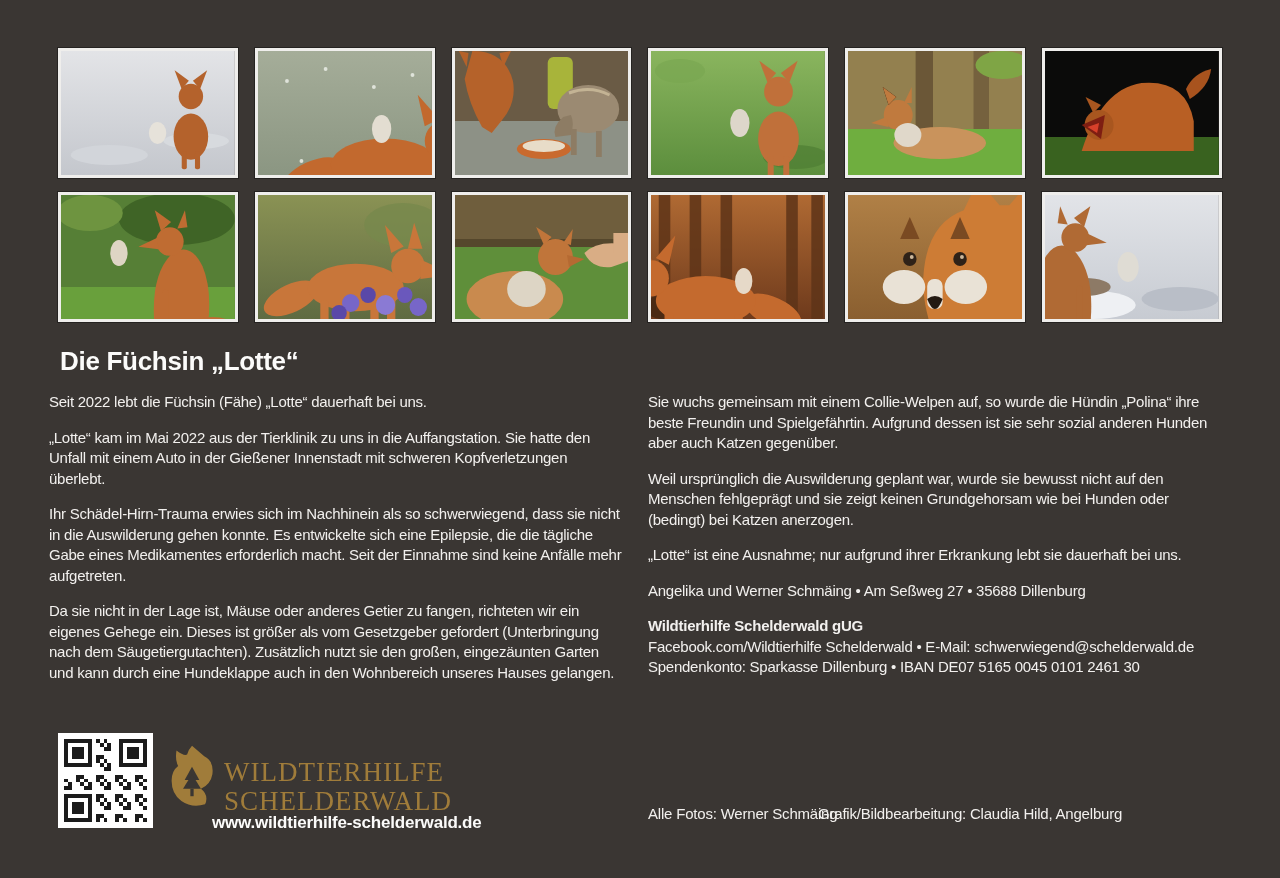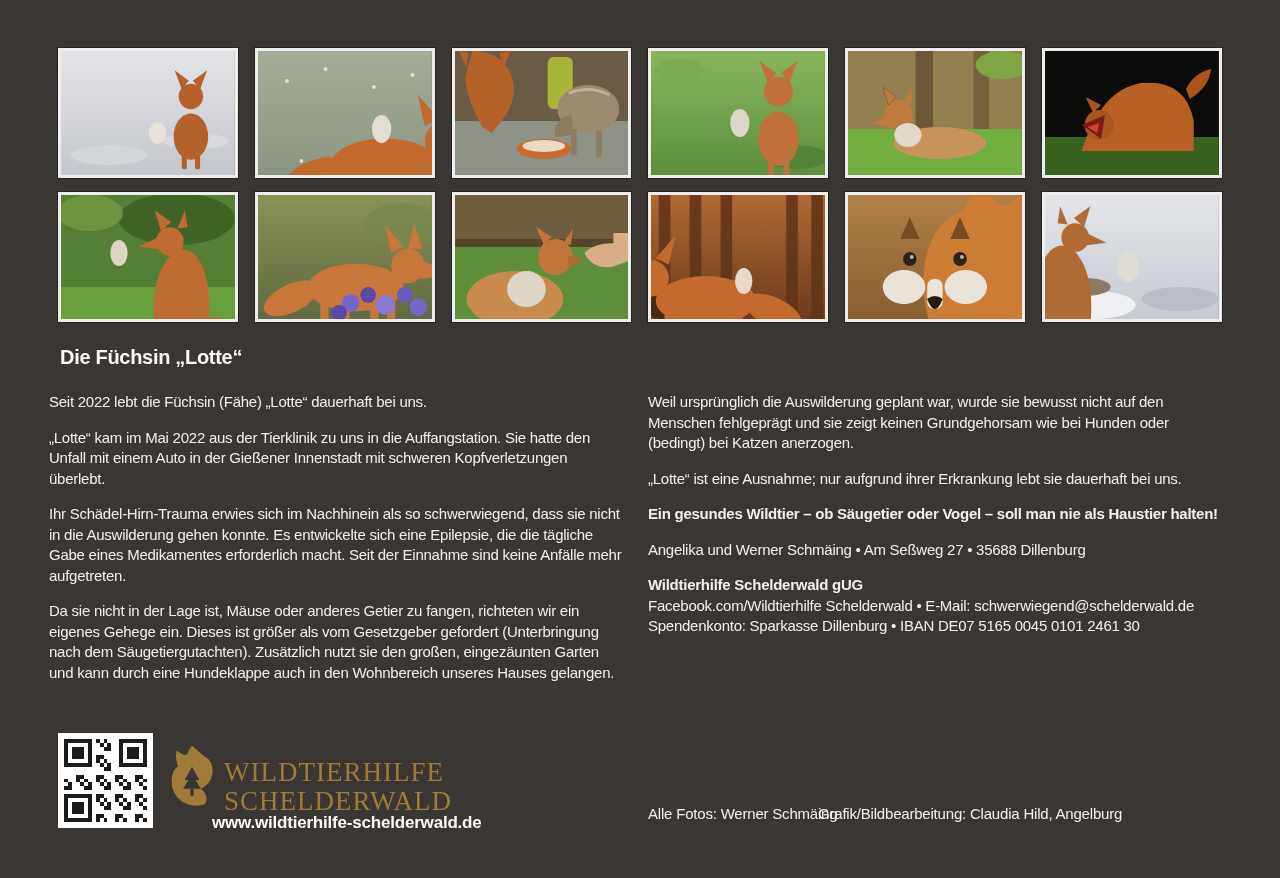--- a/index.html
+++ b/index.html
@@ -14,21 +14,21 @@
     display:grid;grid-template-columns:repeat(6,1fr);gap:14px 17px;
   }
   .photo{
     height:124px;border:3px solid #efeeec;background:#6b6258;
     box-shadow:0 0 0 1px rgba(0,0,0,.35);
   }
   .photo svg{display:block;width:100%;height:100%}
   
   .headline{
     position:absolute;left:60px;top:346px;margin:0;
-    font-size:20px;font-weight:bold;letter-spacing:-.3px;color:#fbfbfa;
+    font-size:26px;font-weight:bold;letter-spacing:-.3px;color:#fbfbfa;
   }
   .col{position:absolute;top:392px;width:575px;font-size:15px;line-height:20.5px;letter-spacing:-.25px}
   .col-left{left:49px}
   .col-right{left:648px}
   .col p{margin:0 0 15px}
   .bold{font-weight:bold}
   .nowrap{white-space:nowrap}
   .tight p{margin:0}
   
   .qr{
@@ -335,23 +335,23 @@
 <h1 class="headline">Die Füchsin „Lotte“</h1>
 
 <div class="col col-left">
   <p>Seit 2022 lebt die Füchsin (Fähe) „Lotte“ dauerhaft bei uns.</p>
   <p>„Lotte“ kam im Mai 2022 aus der Tierklinik zu uns in die Auffangstation. Sie hatte den Unfall mit einem Auto in der Gießener Innenstadt mit schweren Kopfverletzungen überlebt.</p>
   <p>Ihr Schädel-Hirn-Trauma erwies sich im Nachhinein als so schwerwiegend, dass sie nicht in die Auswilderung gehen konnte. Es entwickelte sich eine Epilepsie, die die tägliche Gabe eines Medikamentes erforderlich macht. Seit der Einnahme sind keine Anfälle mehr aufgetreten.</p>
   <p>Da sie nicht in der Lage ist, Mäuse oder anderes Getier zu fangen, richteten wir ein eigenes Gehege ein. Dieses ist größer als vom Gesetzgeber gefordert (Unterbringung nach dem Säugetiergutachten). Zusätzlich nutzt sie den großen, eingezäunten Garten und kann durch eine Hundeklappe auch in den Wohnbereich unseres Hauses gelangen.</p>
 </div>
 
 <div class="col col-right">
+  <p>Sie wuchs gemeinsam mit einem Collie-Welpen auf, so wurde die Hündin „Polina“ ihre beste Freundin und Spielgefährtin. Aufgrund dessen ist sie sehr sozial anderen Hunden aber auch Katzen gegenüber.</p>
   <p>Weil ursprünglich die Auswilderung geplant war, wurde sie bewusst nicht auf den Menschen fehlgeprägt und sie zeigt keinen Grundgehorsam wie bei Hunden oder (bedingt) bei Katzen anerzogen.</p>
   <p>„Lotte“ ist eine Ausnahme; nur aufgrund ihrer Erkrankung lebt sie dauerhaft bei uns.</p>
-  <p class="bold">Ein gesundes Wildtier – ob Säugetier oder Vogel – soll man nie als Haustier halten!</p>
   <p class="nowrap">Angelika und Werner Schmäing • Am Seßweg 27 • 35688 Dillenburg</p>
   <div class="tight">
     <p class="bold nowrap">Wildtierhilfe Schelderwald gUG</p>
     <p class="nowrap">Facebook.com/Wildtierhilfe Schelderwald • E-Mail: schwerwiegend@schelderwald.de</p>
     <p class="nowrap">Spendenkonto: Sparkasse Dillenburg • IBAN DE07 5165 0045 0101 2461 30</p>
   </div>
 </div>
 
 <div class="qr">
   <svg viewBox="0 0 84 84" shape-rendering="crispEdges">

